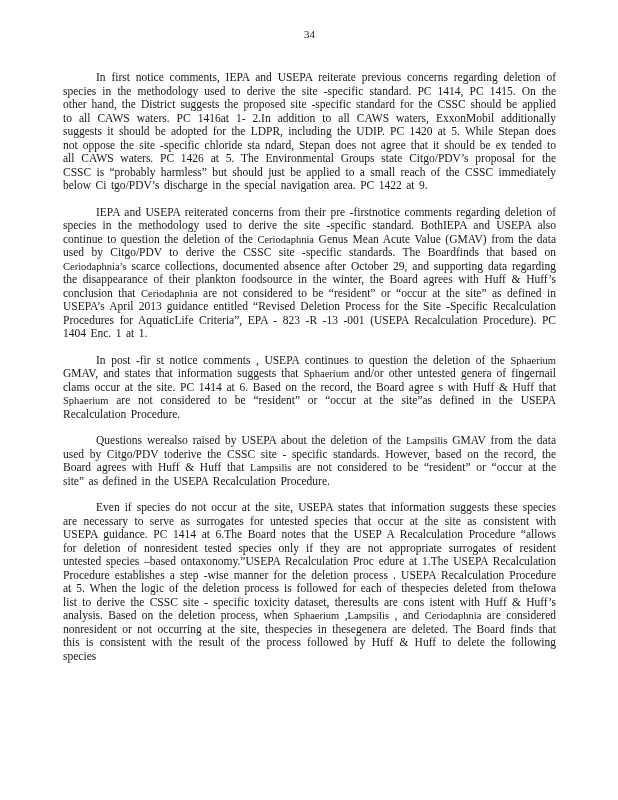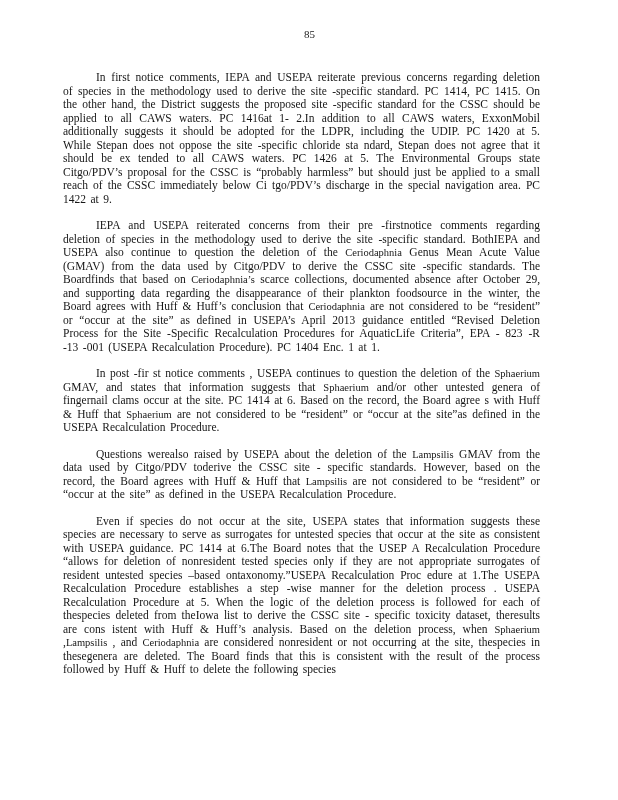--- a/index.html
+++ b/index.html
@@ -22,40 +22,40 @@
     background: #ffffff;
   }
   .page-number {
     text-align: center;
     font-size: 11px;
     line-height: 12px;
     margin-bottom: 31px;
     color: #1a1a1a;
   }
   .doc-body p.para {
-    margin: 0 16px 13px 0;
+    margin: 0 0 13px 0;
     font-size: 11.5px;
     line-height: 13.5px;
     text-align: justify;
     text-indent: 33px;
     word-spacing: 1.6px;
     color: #161616;
   }
   .doc-body p.para:last-child {
     margin-bottom: 0;
   }
   .doc-body .it {
     font-size: 10.5px;
   }
 </style>
 </head>
 <body>
 
 <div class="page">
-  <div class="page-number">85</div>
+  <div class="page-number">34</div>
   <main class="doc-body">
       <p class="para"><span>In first notice comments,  IEPA and USEPA reiterate previous concerns regarding deletion of species in the methodology  used to derive the site -specific standard.  PC 1414, PC 1415.  On the other hand, the District suggests the proposed site -specific standard for the CSSC should be applied to all CAWS waters.  PC 1416at 1- 2.In addition to all CAWS waters, ExxonMobil additionally suggests it should be adopted for the LDPR, including the UDIP.  PC 1420 at 5. While Stepan does not oppose the site -specific chloride sta ndard, Stepan does not agree that it should be ex tended to all CAWS waters.  PC 1426 at 5. The Environmental Groups state Citgo/PDV’s proposal for the CSSC is “probably harmless” but should just be applied to a small reach of the CSSC immediately below Ci tgo/PDV’s discharge in the special navigation area.  PC 1422 at 9.</span></p>
       <p class="para"><span>IEPA and USEPA reiterated concerns from their pre -firstnotice comments regarding deletion of species in the methodology  used to derive the site -specific standard.  BothIEPA and USEPA also continue to question the deletion of the </span><span class="it">Ceriodaphnia</span><span>  Genus Mean Acute Value (GMAV) from  the data used by Citgo/PDV  to derive the CSSC site -specific standards. The Boardfinds that based on </span><span class="it">Ceriodaphnia’s</span><span>  scarce collections, documented absence after October 29, and supporting data regarding the disappearance of their plankton foodsource in the winter, the Board agrees with Huff &amp; Huff’s conclusion that </span><span class="it">Ceriodaphnia</span><span>  are not considered to be “resident” or “occur at the site” as defined in USEPA’s April 2013 guidance entitled “Revised Deletion Process for the Site -Specific Recalculation Procedures for AquaticLife Criteria”, EPA - 823 -R -13 -001 (USEPA Recalculation Procedure).  PC 1404 Enc. 1 at 1.</span></p>
       <p class="para"><span>In post -fir st notice comments , USEPA continues to question the deletion of the </span><span class="it">Sphaerium</span><span>  GMAV, and states that information suggests that </span><span class="it">Sphaerium</span><span>  and/or other untested genera of fingernail clams occur at the site.  PC 1414 at 6. Based on the record, the Board agree s with Huff &amp; Huff that </span><span class="it">Sphaerium</span><span>  are not considered to be “resident” or “occur at the site”as defined in the USEPA Recalculation Procedure.</span></p>
       <p class="para"><span>Questions werealso raised by USEPA about the deletion of the </span><span class="it">Lampsilis</span><span>  GMAV from the data used by Citgo/PDV  toderive the CSSC site - specific standards.  However, based on the record, the Board agrees with Huff &amp; Huff that </span><span class="it">Lampsilis</span><span>  are not considered to be “resident” or “occur at the site” as defined in the USEPA Recalculation Procedure.</span></p>
       <p class="para"><span>Even if species do not occur at the site, USEPA states that information suggests these species are necessary to serve as surrogates for untested species that occur at the site as consistent with USEPA guidance.  PC 1414 at 6.The Board notes that the USEP A Recalculation Procedure “allows for deletion of nonresident tested species only if they are not appropriate surrogates of resident untested species –based ontaxonomy.”USEPA Recalculation Proc edure at 1.The USEPA Recalculation Procedure establishes a step -wise manner for the deletion process . USEPA Recalculation Procedure at 5. When the logic of the deletion process is followed for each of thespecies deleted from theIowa list to derive the CSSC site - specific toxicity dataset, theresults are cons istent with Huff &amp; Huff’s analysis.  Based on the deletion process, when </span><span class="it">Sphaerium</span><span> ,</span><span class="it">Lampsilis</span><span> , and </span><span class="it">Ceriodaphnia</span><span>  are considered nonresident or not occurring at the site, thespecies in thesegenera are deleted.  The Board finds that this is consistent with the result of the process followed by Huff &amp; Huff to delete the following species</span></p>
     </main>
 </div>
 
 </body></html>

